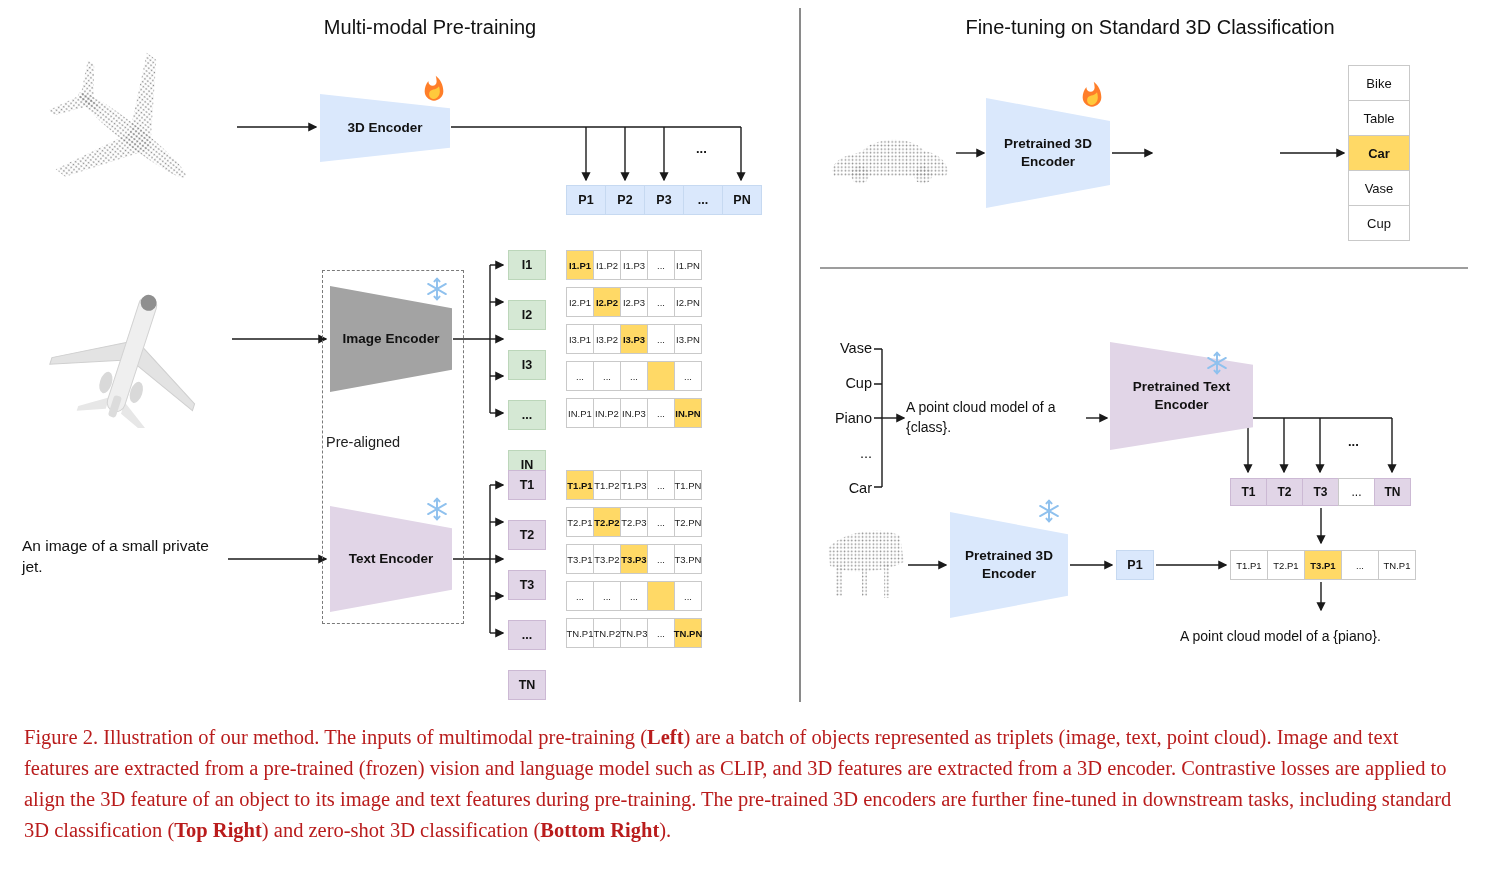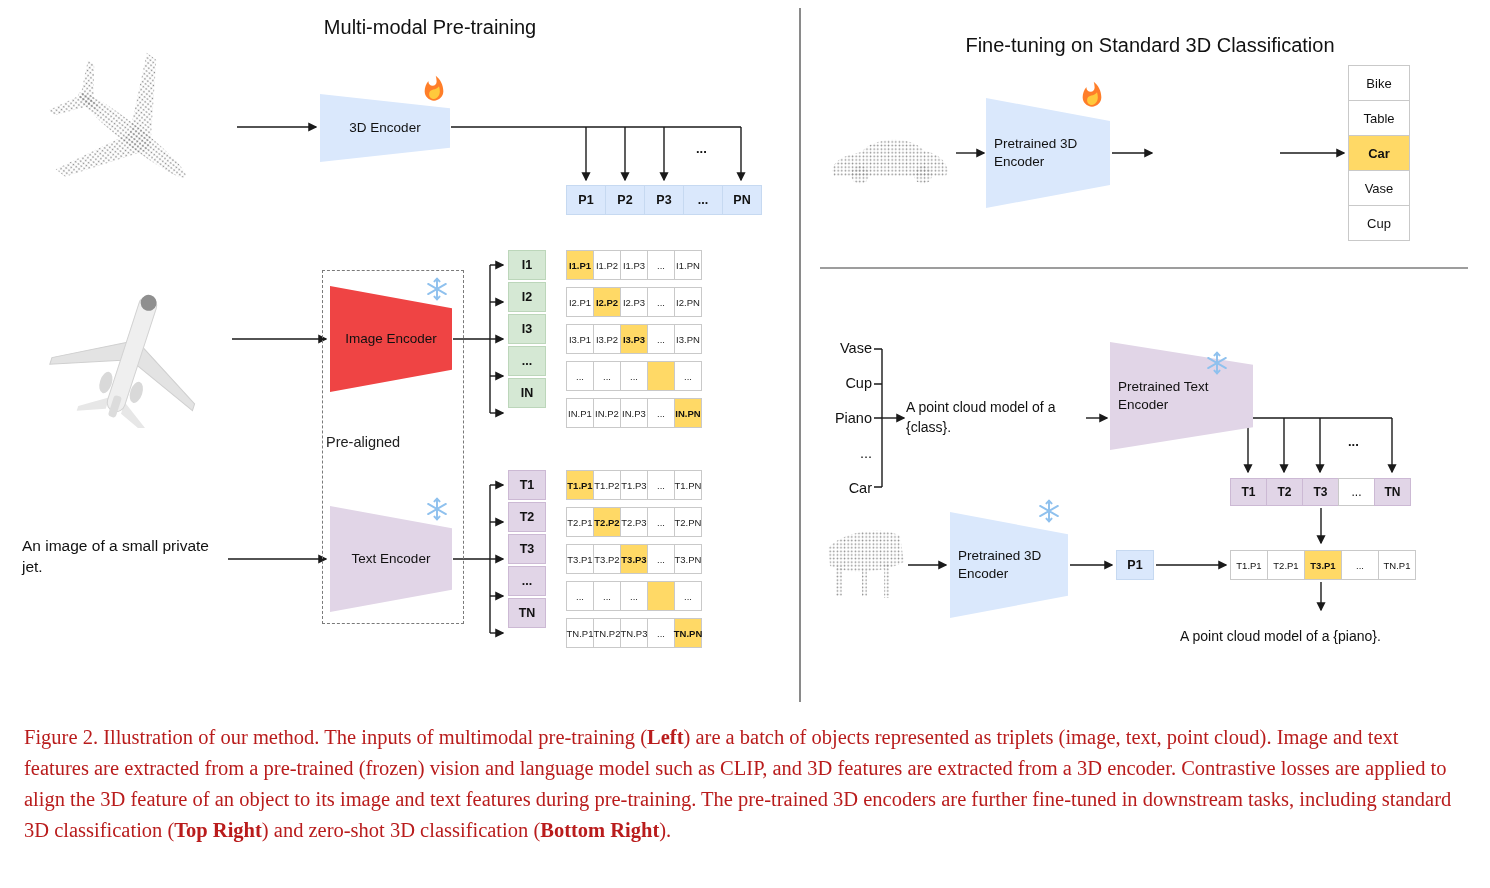--- a/index.html
+++ b/index.html
@@ -2,29 +2,29 @@
 <html><head>
 <meta charset="utf-8">
 <style>
   *{margin:0;padding:0;box-sizing:border-box}
   html,body{background:#fff}
   body{width:1490px;height:888px;position:relative;font-family:"Liberation Sans","DejaVu Sans",sans-serif;color:#111;overflow:hidden}
   .fig{position:relative;width:1490px;height:712px}
   .abs{position:absolute}
   .overlay{position:absolute;left:0;top:0;z-index:0}
   .title{position:absolute;font-weight:400;font-size:20px;text-align:center;z-index:2}
-  .trap{position:absolute;display:flex;align-items:center;justify-content:center;text-align:left;
-        font-weight:400;font-size:13.5px;line-height:1.3;padding:0 8px;z-index:1;
+  .trap{position:absolute;display:flex;align-items:center;justify-content:center;text-align:center;
+        font-weight:700;font-size:13.5px;line-height:1.3;padding:0 8px;z-index:1;
         clip-path:polygon(0 0,100% 21%,100% 79%,0 100%)}
   .trap.blue{background:#dae8fc}
-  .trap.green{background:#ef4444}
+  .trap.green{background:#a3a3a3}
   .trap.purple{background:#e1d5e7}
   .dashedbox{position:absolute;border:1.6px dashed #7a7a7a;z-index:0}
   .cellrow{position:absolute;display:flex;z-index:1}
-  .cellcol{position:absolute;display:flex;flex-direction:column;row-gap:2px;z-index:1}
+  .cellcol{position:absolute;display:flex;flex-direction:column;row-gap:20px;z-index:1}
   .matrix{position:absolute;display:flex;flex-direction:column;row-gap:7px;z-index:1}
   .mrow{display:flex}
   .cell{display:flex;align-items:center;justify-content:center}
   .mcell{width:28px;height:30px;border:1px solid #c9c9c9;background:#fff;margin-left:-1px;
          display:flex;align-items:center;justify-content:center;font-size:9.5px;color:#222}
   .mcell:first-child{margin-left:0}
   .mcell.hl{background:#ffd966;font-weight:700;color:#111}
   .pcell{width:40px;height:30px;background:#dae8fc;border:1px solid #c6d9f1;font-weight:700;font-size:12.5px;margin-left:-1px}
   .pcell:first-child{margin-left:0}
   .icell{width:38px;height:30px;background:#d5e8d4;border:1px solid #bcd6ba;font-weight:700;font-size:12.5px}
@@ -286,21 +286,21 @@
       </div>
       <div class="mrow">
         <div class="mcell">TN.P1</div>
         <div class="mcell">TN.P2</div>
         <div class="mcell">TN.P3</div>
         <div class="mcell">...</div>
         <div class="mcell hl">TN.PN</div>
       </div>
     </div>
 
-  <div class="title" style="left:855px;top:34px;width:590px">Fine-tuning on Standard 3D Classification</div>
+  <div class="title" style="left:855px;top:16px;width:590px">Fine-tuning on Standard 3D Classification</div>
 
   <svg class="abs" style="left:826px;top:119px" width="128" height="70" viewBox="0 0 128 70">
     <g fill="url(#pcdots)">
       <path d="M6 52 C8 40 20 36 36 33 C46 18 86 16 98 32 C112 34 120 42 122 52 L120 57 L8 57 Z"></path>
       <circle cx="34" cy="56" r="9"></circle>
       <circle cx="97" cy="56" r="9"></circle>
     </g>
   </svg>
 
   <div class="trap blue" style="left:986px;top:98px;width:124px;height:110px">

